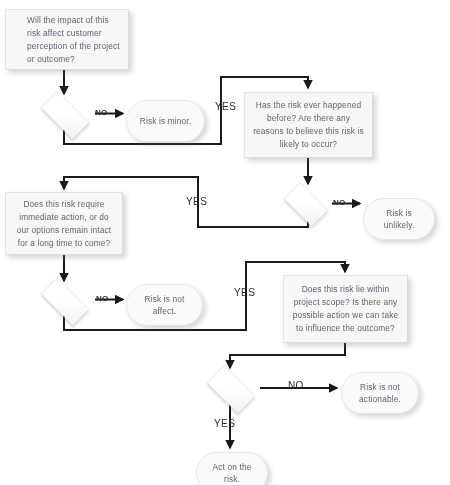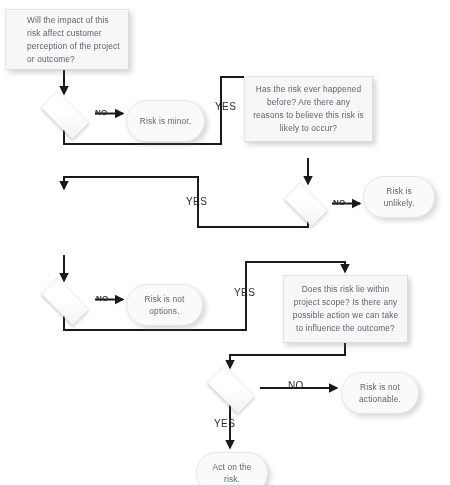--- a/index.html
+++ b/index.html
@@ -140,38 +140,39 @@
   <div class="diamond" style="left:33px; top:98px; width:62px; height:32px;">
     <div class="face"></div>
   </div>
 
   <div class="pill" style="left:126px; top:100px; width:79px; height:27px;">Risk is minor.</div>
 
   <div class="elabel small" style="left:95px; top:108px;">NO</div>
 
   <div class="elabel" style="left:215px; top:101px;">YES</div>
 
-  <div class="qbox" style="left:244px; top:76px; width:129px; height:66px;">Has the risk ever happened before? Are there any reasons to believe this risk is likely to occur?</div>
+  <div class="qbox" style="left:244px; top:92px; width:129px; height:66px;">Has the risk ever happened before? Are there any reasons to believe this risk is likely to occur?</div>
 
   <div class="diamond" style="left:278px; top:188px; width:54px; height:31px;">
     <div class="face"></div>
   </div>
 
-  <div class="pill" style="left:363px; top:176px; width:72px; height:33px;">Risk is unlikely.</div>
+  <div class="pill" style="left:363px; top:198px; width:72px; height:33px;">Risk is unlikely.</div>
 
   <div class="elabel small" style="left:333px; top:198px;">NO</div>
 
   <div class="elabel" style="left:186px; top:196px;">YES</div>
 
+  <div class="qbox" style="left:5px; top:192px; width:118px; height:63px;">Does this risk require immediate action, or do our options remain intact for a long time to come?</div>
 
   <div class="diamond" style="left:33px; top:285px; width:62px; height:31px;">
     <div class="face"></div>
   </div>
 
-  <div class="pill" style="left:126px; top:284px; width:77px; height:32px;">Risk is not options.</div>
+  <div class="pill" style="left:126px; top:284px; width:77px; height:32px;">Risk is not affect.</div>
 
   <div class="elabel small" style="left:96px; top:294px;">NO</div>
 
   <div class="elabel" style="left:234px; top:287px;">YES</div>
 
   <div class="qbox" style="left:283px; top:275px; width:125px; height:68px;">Does this risk lie within project scope? Is there any possible action we can take to influence the outcome?</div>
 
   <div class="diamond" style="left:200px; top:372px; width:60px; height:33px;">
     <div class="face"></div>
   </div>

